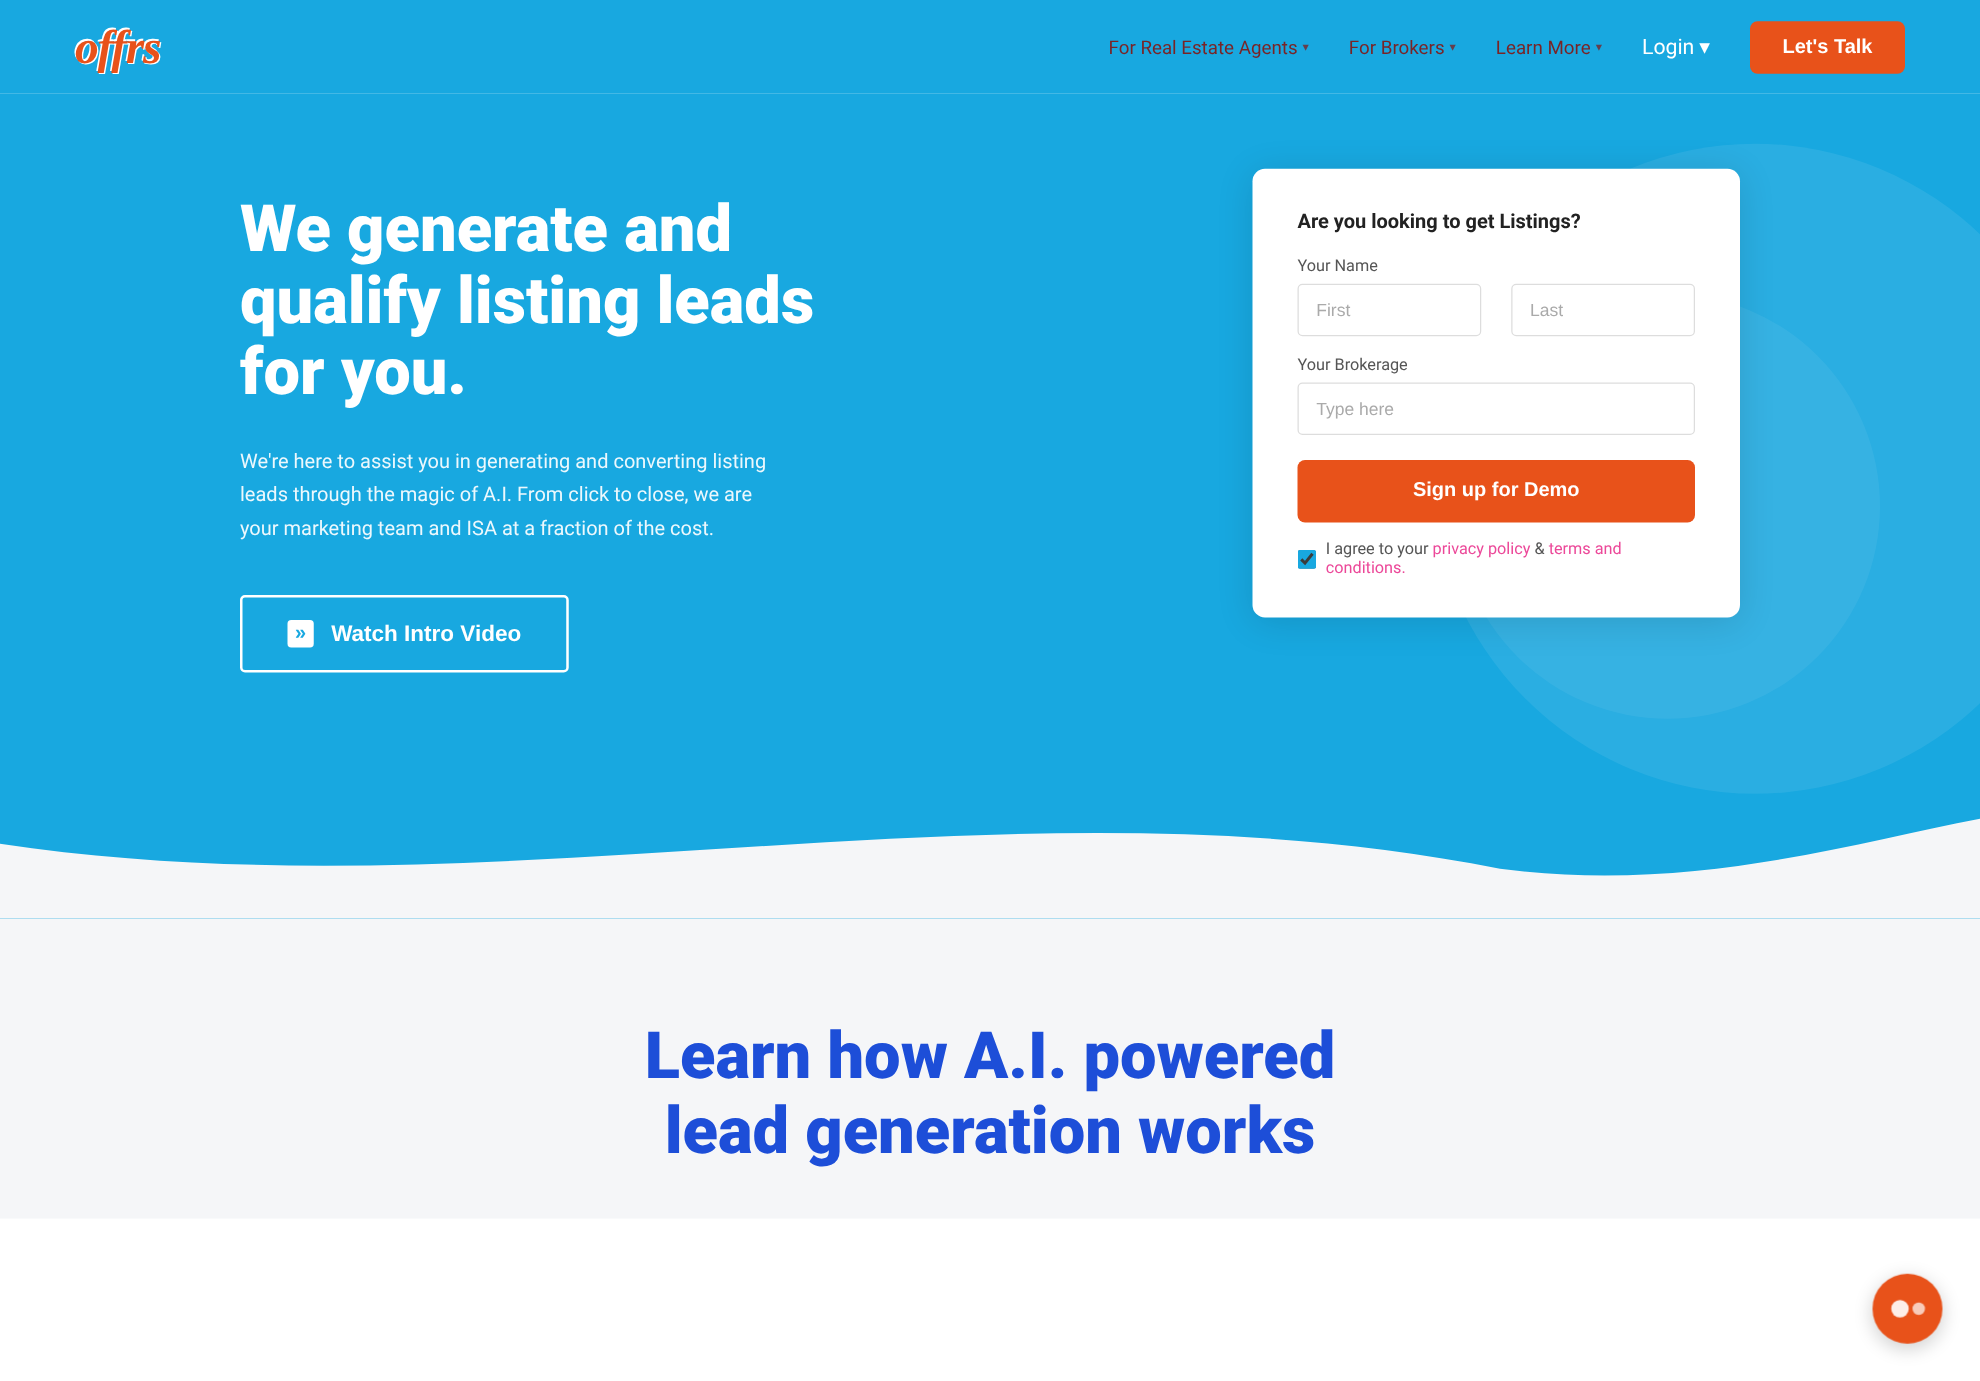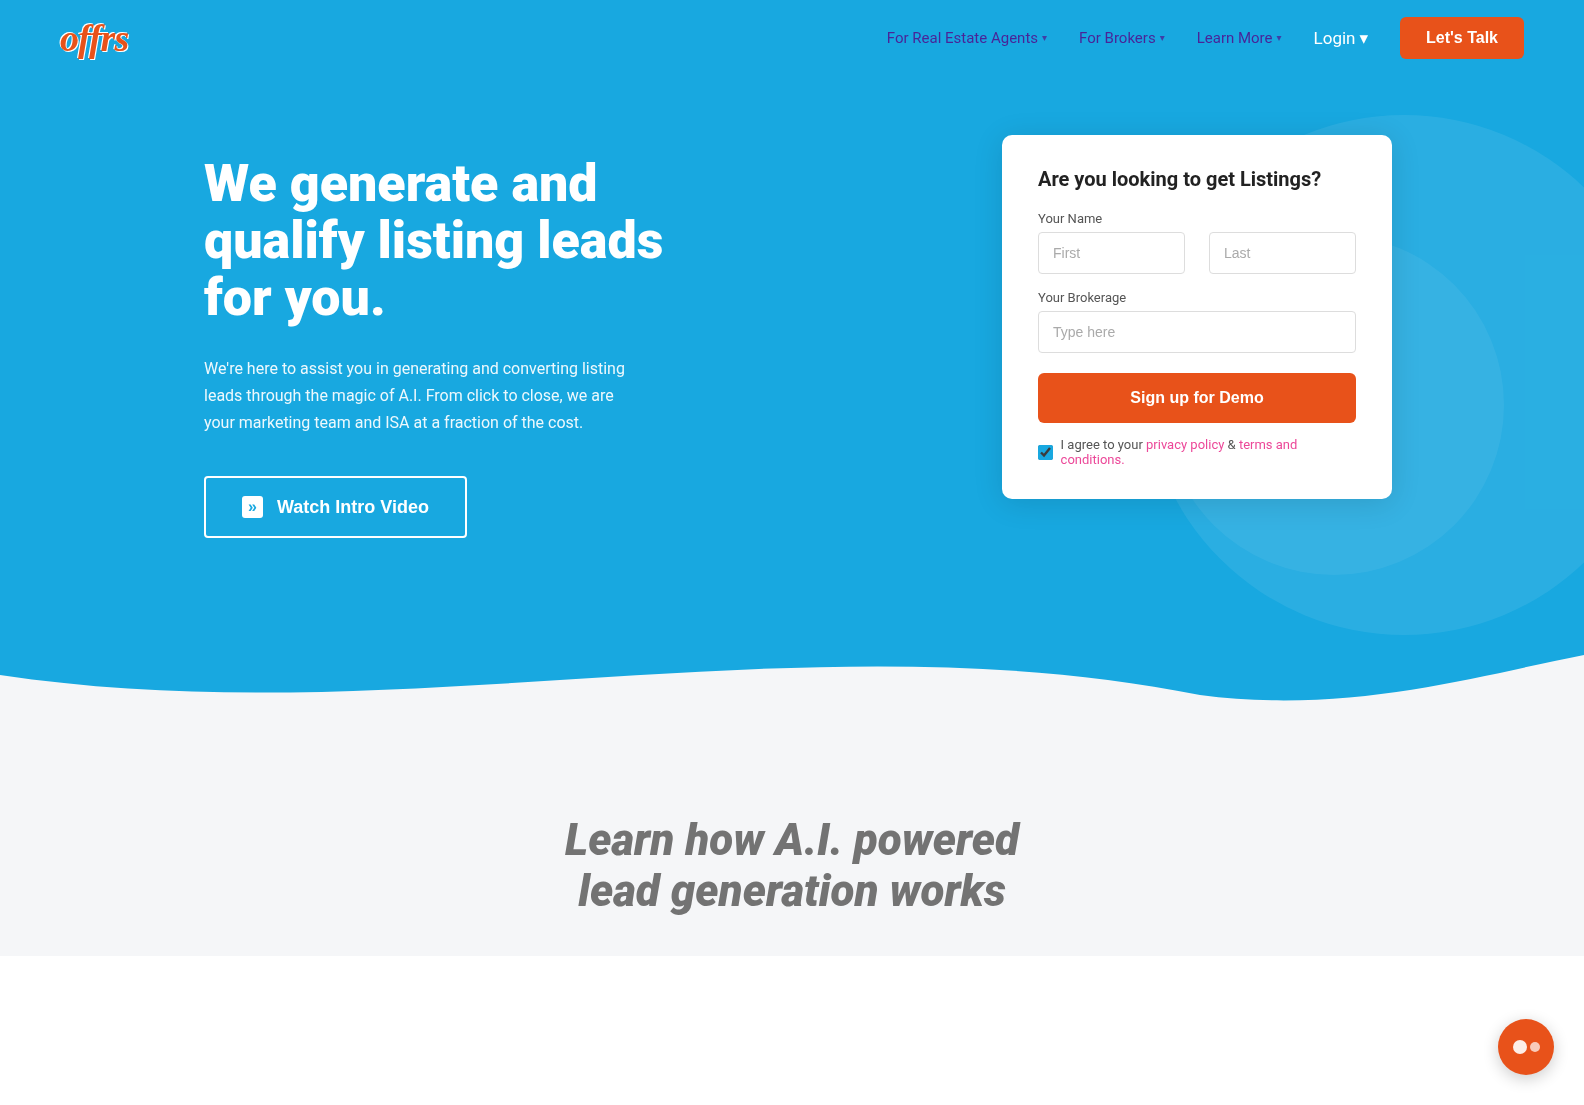--- a/index.html
+++ b/index.html
@@ -24,21 +24,21 @@
       font-family: Georgia, serif;
       letter-spacing: -1px;
       text-shadow: 1px 1px 0 #fff, -1px -1px 0 #fff;
     }
     .nav-links {
       display: flex;
       align-items: center;
       gap: 32px;
     }
     .nav-link {
-      color: #4c1d95;
+      color: #7f1d1d;
       font-size: 15px;
       cursor: pointer;
       display: flex;
       align-items: center;
       gap: 4px;
       opacity: 0.95;
     }
     .nav-link .chevron {
       font-size: 10px;
       opacity: 0.8;
@@ -75,21 +75,20 @@
       align-items: flex-start;
       justify-content: space-between;
       max-width: 1200px;
       margin: 0 auto;
       position: relative;
       z-index: 2;
     }
     .hero-left {
       max-width: 520px;
       padding-top: 20px;
-      margin-left: 12px;
     }
     .hero-heading {
       font-size: 52px;
       font-weight: 900;
       color: #fff;
       line-height: 1.1;
       margin-bottom: 28px;
     }
     .hero-subtext {
       font-size: 16px;
@@ -157,21 +156,21 @@
       border-radius: 10px;
       padding: 32px 36px;
       width: 390px;
       min-width: 360px;
       box-shadow: 0 4px 30px rgba(0,0,0,0.12);
       z-index: 3;
       position: relative;
       margin-top: 0;
     }
     .form-title {
-      font-size: 20px;
+      font-size: 16px;
       font-weight: 700;
       color: #222;
       margin-bottom: 20px;
     }
     .form-label {
       font-size: 13px;
       color: #555;
       margin-bottom: 6px;
       display: block;
     }
@@ -225,25 +224,24 @@
 
     
     .bottom-section {
       background: #f5f6f8;
       padding: 80px 60px 40px;
       text-align: center;
       min-height: 200px;
       position: relative;
     }
     .bottom-heading {
-      font-size: 44px;
+      font-size: 52px;
       font-weight: 900;
-      color: #737373;
+      color: #1d4ed8;
       line-height: 1.15;
-      font-style: italic;
     }
 
     
     .chat-widget {
       position: fixed;
       bottom: 30px;
       right: 30px;
       width: 56px;
       height: 56px;
       background: #e8521a;

